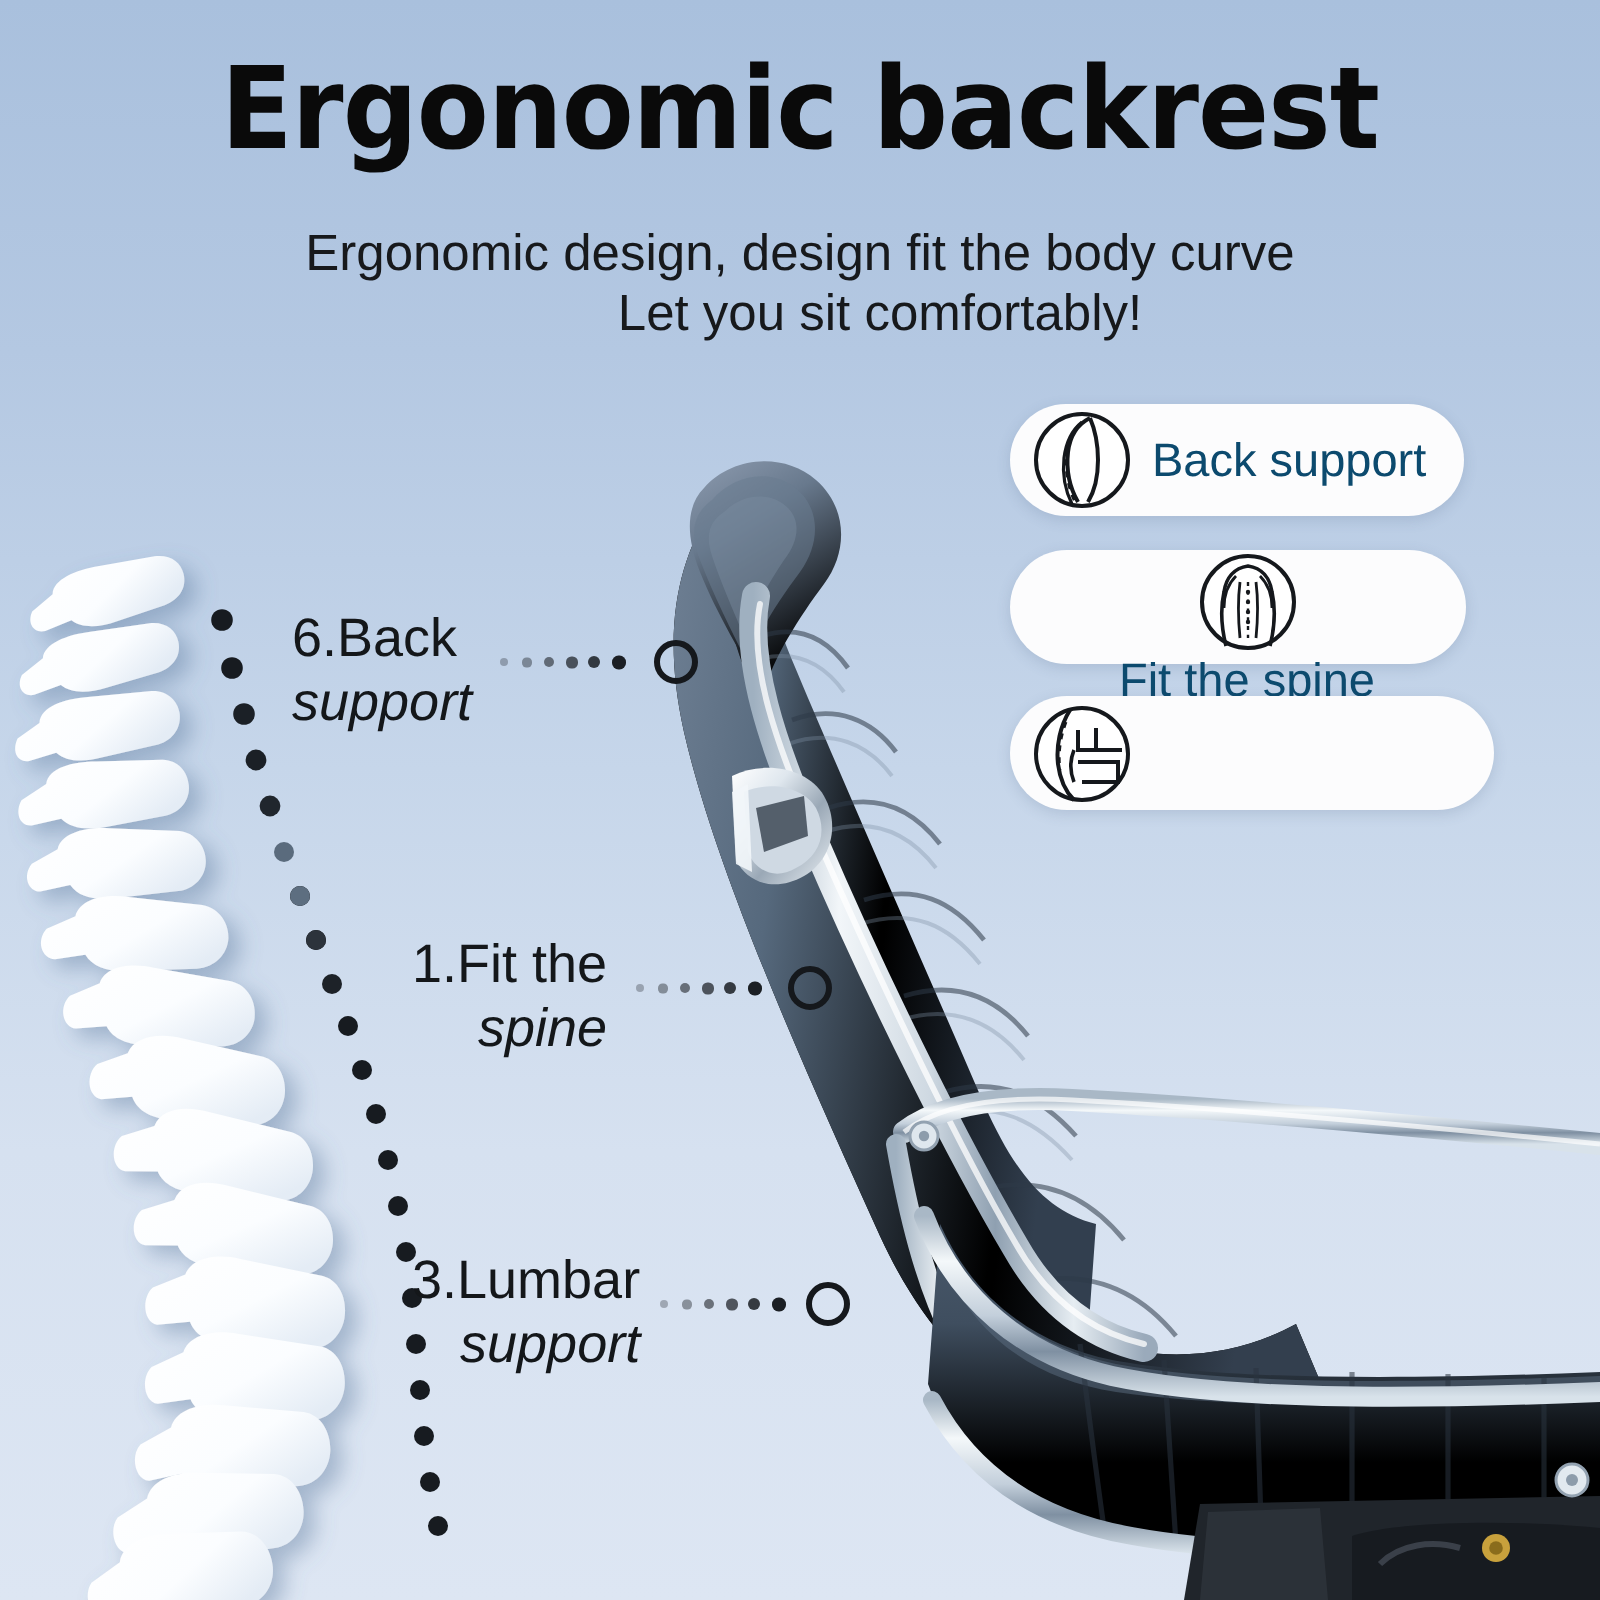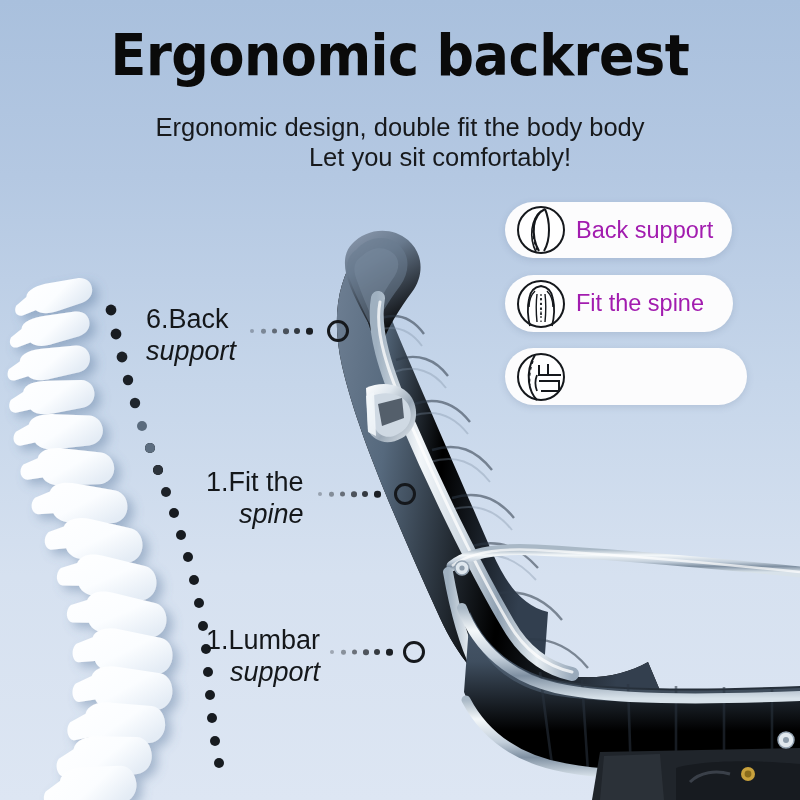--- a/index.html
+++ b/index.html
@@ -60,21 +60,21 @@
   
   .pill{
     position:absolute;display:flex;align-items:center;
     background:#fcfcfd;border-radius:40px;
     box-shadow:0 2px 7px rgba(70,95,130,.18);
   }
   .pill .picon{
     flex:0 0 auto;width:52px;height:52px;margin-left:10px;
   }
   .pill .plabel{
-    font-size:23.5px;color:#a21caf;white-space:nowrap;margin-left:9px;
+    font-size:23.5px;color:#0c4a6e;white-space:nowrap;margin-left:9px;
     font-family:"Liberation Sans", sans-serif;
   }
 </style>
 </head>
 <body>
 
 <div id="stage">
 
   <svg id="chair" viewBox="0 0 800 800">
     <defs>
@@ -407,21 +407,21 @@
       <circle cx="206" cy="649" r="5.0" fill="#171b20"></circle>
       <circle cx="208" cy="672" r="5.0" fill="#171b20"></circle>
       <circle cx="210" cy="695" r="5.0" fill="#171b20"></circle>
       <circle cx="212" cy="718" r="5.0" fill="#171b20"></circle>
       <circle cx="215" cy="741" r="5.0" fill="#171b20"></circle>
       <circle cx="219" cy="763" r="5.0" fill="#171b20"></circle>
     </g>
   </svg>
 
   <div class="headline">Ergonomic backrest</div>
-  <div class="subline l1">Ergonomic design, double fit the body body</div>
+  <div class="subline l1">Ergonomic design, design fit the body curve</div>
   <div class="subline l2">Let you sit comfortably!</div>
 
   <div class="callout" style="left:0;top:0;">
     <div class="ctext" style="left:146px;top:303px;">
       <span>6.Back</span>
       <span class="l2">support</span>
     </div>
     <div class="leader" style="left:250px;top:319px;width:72px;">
       <i style="left:0px;width:4px;height:4px;opacity:.30"></i>
       <i style="left:11px;width:4.5px;height:4.5px;opacity:.42"></i>
@@ -444,21 +444,21 @@
       <i style="left:22px;width:5px;height:5px;opacity:.58"></i>
       <i style="left:33px;width:5.5px;height:5.5px;opacity:.72"></i>
       <i style="left:44px;width:6px;height:6px;opacity:.86"></i>
       <i style="left:56px;width:6.5px;height:6.5px;opacity:1"></i>
     </div>
     <div class="ring" style="left:394px;top:483px;"></div>
   </div>
 
   <div class="callout" style="left:0;top:0;">
     <div class="ctext" style="left:206px;top:624px;">
-      <span>1.Lumbar</span>
+      <span>3.Lumbar</span>
       <span class="l2">support</span>
     </div>
     <div class="leader" style="left:330px;top:640px;width:72px;">
       <i style="left:0px;width:4px;height:4px;opacity:.30"></i>
       <i style="left:11px;width:4.5px;height:4.5px;opacity:.42"></i>
       <i style="left:22px;width:5px;height:5px;opacity:.58"></i>
       <i style="left:33px;width:5.5px;height:5.5px;opacity:.72"></i>
       <i style="left:44px;width:6px;height:6px;opacity:.86"></i>
       <i style="left:56px;width:6.5px;height:6.5px;opacity:1"></i>
     </div>
@@ -469,21 +469,21 @@
     <svg class="picon" viewBox="0 0 52 52">
       <circle cx="26" cy="26" r="23" fill="#fff" stroke="#15181c" stroke-width="2"></circle>
       <path d="M30,5 C33,12 34,20 34,26 C34,34 32,42 29,47" fill="none" stroke="#15181c" stroke-width="2"></path>
       <path d="M30,5 C24,8 20,14 19,22 C18,31 20,40 24,47" fill="none" stroke="#15181c" stroke-width="2"></path>
       <path d="M26,7 C21,11 18,17 17,25 C16,34 18,42 21,48" fill="none" stroke="#15181c" stroke-width="1.6"></path>
       <path d="M24,9 C20,14 18,20 18,27 C18,35 20,42 23,48" fill="none" stroke="#15181c" stroke-width="1.4" stroke-dasharray="3 3"></path>
     </svg>
     <span class="plabel">Back support</span>
   </div>
 
-  <div class="pill" style="left:505px;top:275px;width:228px;height:57px;">
+  <div class="pill" style="left:505px;top:275px;width:228px;height:57px;flex-direction:column;">
     <svg class="picon" viewBox="0 0 52 52">
       <circle cx="26" cy="26" r="23" fill="#fff" stroke="#15181c" stroke-width="2"></circle>
       <path d="M15,48 C13,40 12,30 14,21 C15,14 19,9 26,8 C33,9 37,14 38,21
                C40,30 39,40 37,48" fill="none" stroke="#15181c" stroke-width="1.8"></path>
       <path d="M20,13 C16,17 14,23 14,29" fill="none" stroke="#15181c" stroke-width="1.4"></path>
       <path d="M32,13 C36,17 38,23 38,29" fill="none" stroke="#15181c" stroke-width="1.4"></path>
       <path d="M22,16 C21,24 21,34 22,44" fill="none" stroke="#15181c" stroke-width="1.4"></path>
       <path d="M30,16 C31,24 31,34 30,44" fill="none" stroke="#15181c" stroke-width="1.4"></path>
       <line x1="26" y1="16" x2="26" y2="44" stroke="#15181c" stroke-width="1.2" stroke-dasharray="2 2.4"></line>
       <circle cx="26" cy="21" r="1.1" fill="#15181c"></circle>

